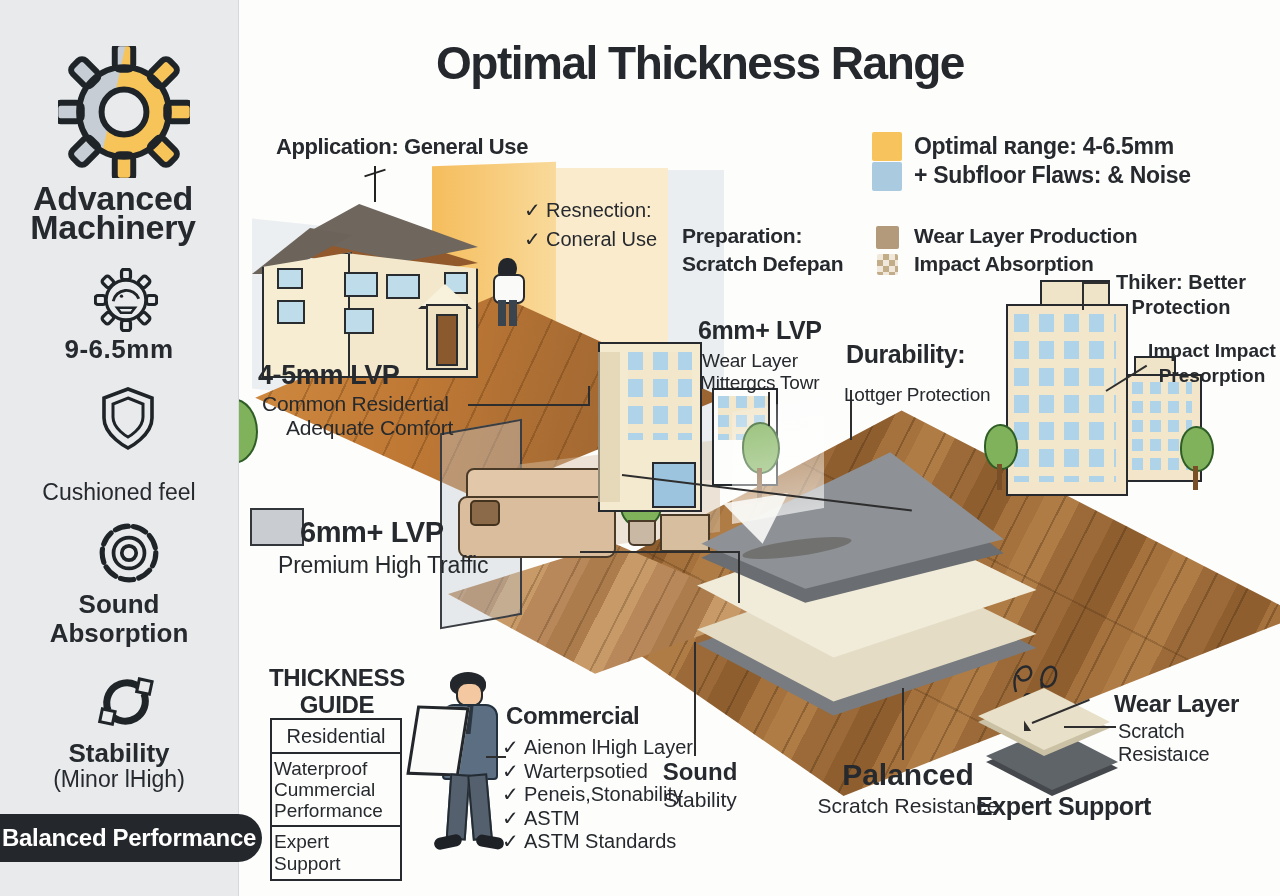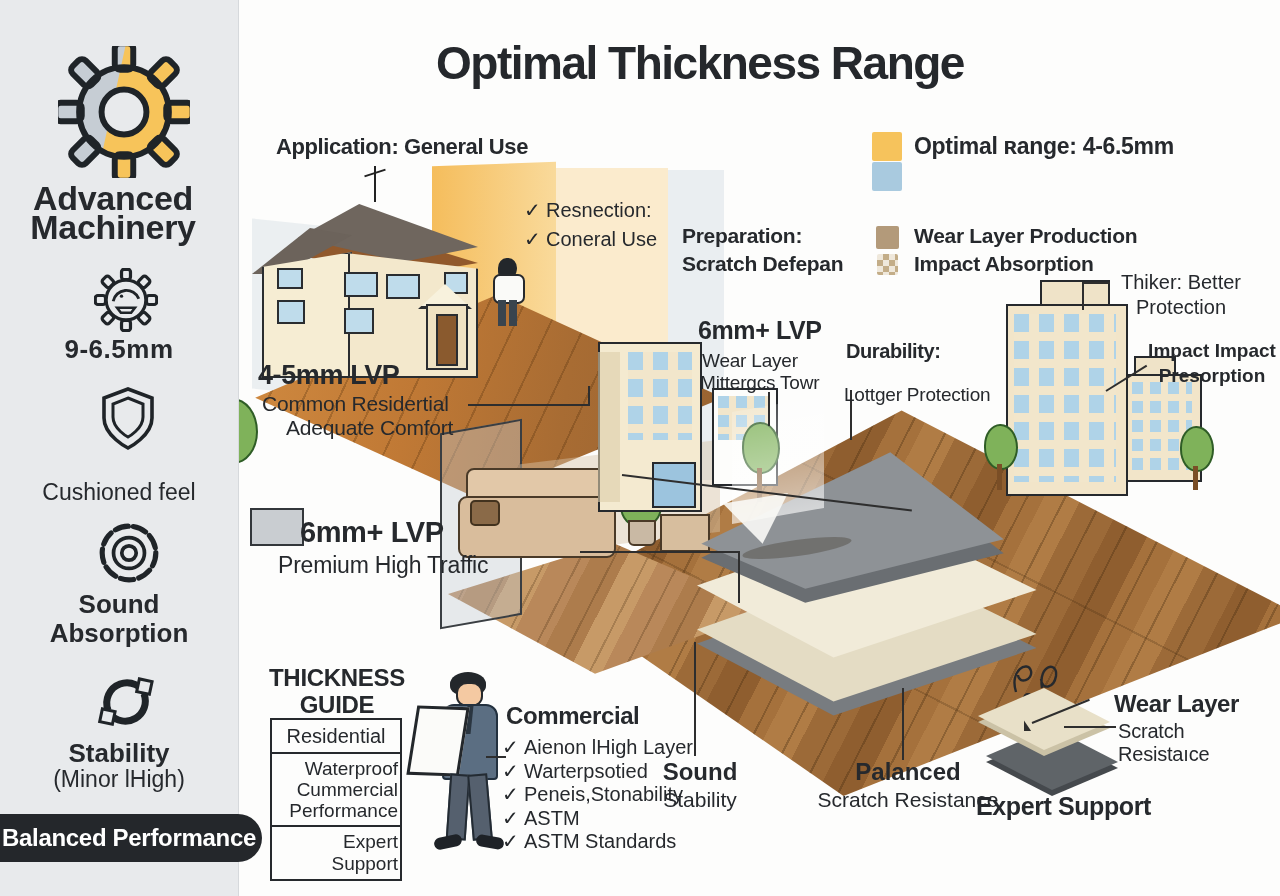--- a/index.html
+++ b/index.html
@@ -27,21 +27,21 @@
       repeating-linear-gradient(90deg,#AFD3E8 0 15px, rgba(0,0,0,0) 15px 25px);}
   .wingrid-sm{background-color:#F2E6CB;background-image:
       repeating-linear-gradient(180deg, rgba(0,0,0,0) 0 12px, #F2E6CB 12px 19px),
       repeating-linear-gradient(90deg,#AFD3E8 0 11px, rgba(0,0,0,0) 11px 18px);}
   .checker{background-image:repeating-conic-gradient(#C3AD88 0% 25%, #EFE8DB 0% 50%);
       background-size:12px 12px;}
   .swatch{position:absolute;border-radius:2px;}
   .leg-label{position:absolute;font-weight:700;font-size:23px;letter-spacing:-.3px;}
   .callout-title{position:absolute;font-weight:700;letter-spacing:-.4px;}
   .callout-sub{position:absolute;font-weight:400;letter-spacing:-.2px;}
-  .tbl-cell{border-top:2px solid #26292D;text-align:right;}
+  .tbl-cell{border-top:2px solid #26292D;text-align:left;}
   .win{position:absolute;background:#BFDCEB;border:2px solid #2A2D30;}
   .tree-crown{position:absolute;background:#7FB25A;border:2px solid #2F5D26;border-radius:48% 52% 50% 50%;}
   .tree-trunk{position:absolute;background:#7A4E26;}
 </style>
 </head>
 <body>
 
 <div id="canvas">
 
   <div class="abs" style="left:252px;top:228px;width:182px;height:170px;background:rgba(232,236,239,.85);transform:skewY(6deg);"></div>
@@ -161,55 +161,56 @@
   <div class="ln" style="left:1106px;top:390px;width:48px;height:2px;transform:rotate(-32deg);transform-origin:left center;"></div>
   <div class="ln" style="left:1064px;top:726px;width:52px;height:2px;"></div>
   <div class="ln" style="left:486px;top:756px;width:20px;height:2px;"></div>
 
   <div class="abs b ctr" style="left:340px;top:36px;width:720px;font-size:46px;letter-spacing:-1.5px;color:#25282C;">Optimal Thickness Range</div>
 
   <div class="abs" style="left:872px;top:130px;width:400px;height:160px;">
     <span class="swatch" style="left: 0px; top: 2px; width: 30px; height: 29px; background: rgb(246, 195, 92);"></span>
     <span class="leg-label" style="left:42px;top:3px;">Optimal ʀange: 4-6.5mm</span>
     <span class="swatch" style="left: 0px; top: 32px; width: 30px; height: 29px; background: rgb(169, 202, 223);"></span>
+    <span class="leg-label" style="left:42px;top:32px;">+ Subfloor Flaws: &amp; Noise</span>
     <span class="swatch" style="left: 4px; top: 96px; width: 23px; height: 23px; background: rgb(179, 154, 122);"></span>
     <span class="leg-label" style="left:42px;top:94px;font-size:21px;font-weight:600;">Wear Layer Production</span>
     <span class="swatch checker" style="left:5px;top:124px;width:21px;height:21px;"></span>
     <span class="leg-label" style="left:42px;top:122px;font-size:21px;font-weight:600;">Impact Absorption</span>
   </div>
 
   <div class="callout-title" style="left:276px;top:134px;font-size:22px;">Application: General Use</div>
 
   <div class="abs" style="left:524px;top:190px;width:180px;">
     <div style="margin-top:6px;font-size:20px;line-height:29px;">
       <div><span class="chk">✓</span><span>Resnection:</span></div>
       <div><span class="chk">✓</span><span>Coneral Use</span></div>
     </div>
   </div>
 
   <div class="abs b" style="left:682px;top:222px;font-size:21px;line-height:28px;letter-spacing:-.3px;">
     <div>Preparation:</div>
     <div>Scratch Defepan</div>
   </div>
 
-  <div class="abs ctr" style="left:1100px;top:270px;width:162px;font-size:20px;font-weight:400;line-height:25px;">
+  <div class="abs ctr" style="left:1100px;top:270px;width:162px;font-size:20px;font-weight:700;line-height:25px;">
     <div>Thiker: Better</div>
     <div>Protection</div>
   </div>
 
   <div class="abs ctr" style="left:1144px;top:338px;width:136px;font-size:19px;font-weight:600;line-height:25px;">
     <div>Impact Impact</div>
     <div>Presorption</div>
   </div>
 
   <div class="callout-title" style="left:698px;top:316px;font-size:25px;">6mm+ LVP</div>
   <div class="callout-sub" style="left:702px;top:350px;font-size:19px;">Wear Layer</div>
   <div class="callout-sub" style="left:700px;top:372px;font-size:19px;">Mittergcs Towr</div>
 
-  <div class="callout-title" style="left:846px;top:340px;font-size:20px;">Durability:</div>
+  <div class="callout-title" style="left:846px;top:340px;font-size:25px;">Durability:</div>
   <div class="callout-sub" style="left:844px;top:384px;font-size:19px;">Lottger Protection</div>
 
   <div class="callout-title" style="left:258px;top:360px;font-size:27px;">4-5mm LVP</div>
   <div class="callout-sub" style="left:262px;top:392px;font-size:21px;">Common Residertial</div>
   <div class="callout-sub" style="left:286px;top:416px;font-size:21px;">Adequate Comfort</div>
 
   <div class="callout-title" style="left:300px;top:516px;font-size:29px;">6mm+ LVP</div>
   <div class="callout-sub" style="left:278px;top:552px;font-size:23px;">Premium High Traffic</div>
 
   <div class="abs b ctr" style="left:262px;top:664px;width:150px;font-size:24px;line-height:27px;letter-spacing:-.3px;">
@@ -234,21 +235,21 @@
     <div><span class="chk">✓</span><span>ASTM</span></div>
     <div><span class="chk">✓</span><span>ASTM Standards</span></div>
   </div>
 
   <div class="abs ctr" style="left:650px;top:758px;width:100px;">
     <div class="b" style="font-size:24px;">Sound</div>
     <div style="font-size:21px;margin-top:2px;">Stability</div>
   </div>
 
   <div class="abs ctr" style="left:812px;top:758px;width:192px;">
-    <div class="b" style="font-size:24px;">Palanced</div>
+    <div class="b" style="font-size:30px;">Palanced</div>
     <div style="font-size:21px;margin-top:2px;">Scratch Resistance</div>
   </div>
 
   <div class="callout-title" style="left:1114px;top:690px;font-size:24px;">Wear Layer</div>
   <div class="callout-sub" style="left:1118px;top:720px;font-size:20px;">Scratch Resistaıce</div>
 
   <div class="callout-title" style="left:976px;top:792px;font-size:25px;">Expert Support</div>
 
   <aside class="abs" style="left:0;top:0;width:238px;height:896px;background:#E8EAEC;border-right:1px solid #D6D9DC;z-index:20;">
 

